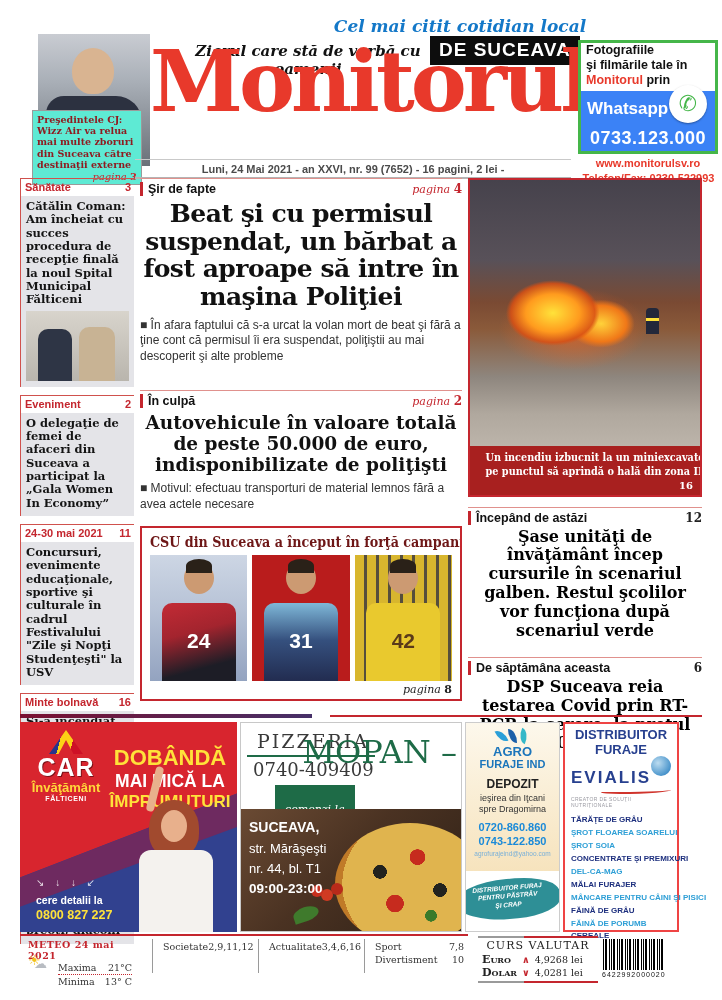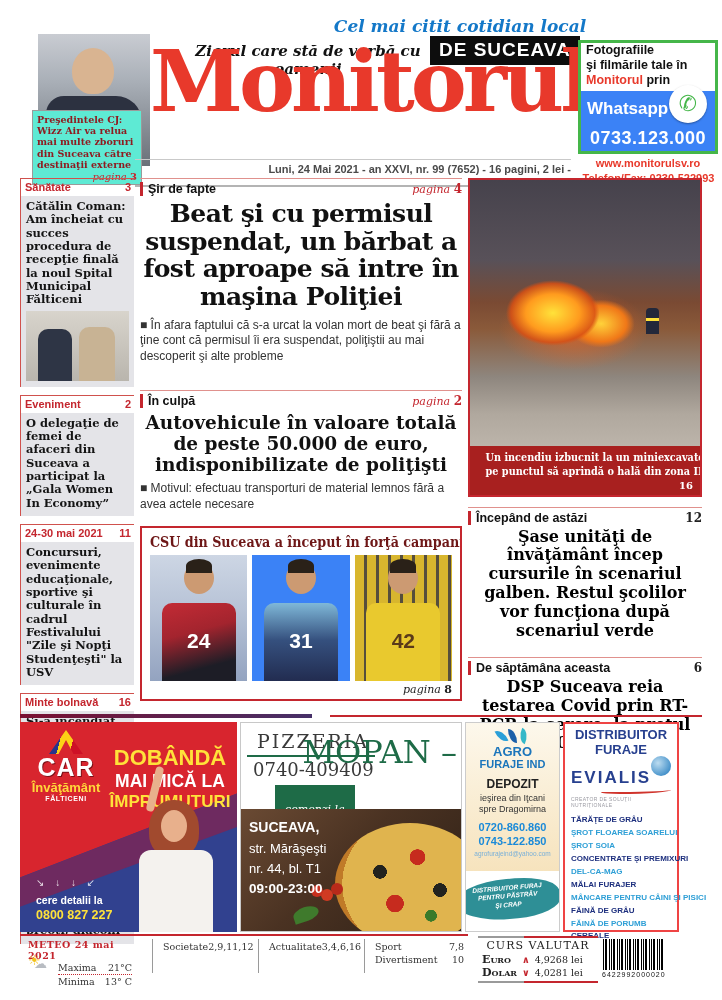--- a/index.html
+++ b/index.html
@@ -31,22 +31,22 @@
   .wa-brand { color:#e8392b; }
   .wa-green { position:absolute; left:0; right:0; bottom:0; height:60px; background:#3b82f6; }
   .wa-word { position:absolute; left:6px; top:8px; color:#fff; font-weight:bold; font-size:17px; }
   .wa-icon { position:absolute; right:8px; top:-6px; width:38px; height:38px; border-radius:50%;
              background:#fff; box-shadow:0 1px 2px rgba(0,0,0,.35); text-align:center; line-height:38px;
              color:#45b649; font-size:22px; }
   .wa-phone { position:absolute; left:0; right:0; bottom:2px; text-align:center; color:#fff;
              font-weight:bold; font-size:18px; letter-spacing:.5px;margin-top:8px; }
   .site-url { position:absolute; top:157px; left:578px; width:140px; text-align:center; color:#e8392b;
              font-weight:bold; font-size:11px; }
-  .dateline { position:absolute; top:159px; left:135px; width:436px; text-align:right; color:#4a4a4a;
-             font-weight:bold; font-size:11px; border-top:1px solid #c9c9c9; border-bottom:2px solid #b4b4b4; padding:3px 0 10px; }
+  .dateline { position:absolute; top:159px; left:135px; width:436px; text-align:center; color:#4a4a4a;
+             font-weight:bold; font-size:11px; border-top:1px solid #c9c9c9; border-bottom:2px solid #b4b4b4; padding:3px 0 2px; }
   .phonefax { position:absolute; top:172px; left:575px; width:147px; text-align:center; color:#e8392b;
              font-weight:bold; font-size:11px; }
 
   
   .content { position:absolute; top:178px; left:20px; width:682px; display:flex; gap:6px; }
   .col-side { width:114px; }
   .col-main { width:322px; }
   .col-right { width:234px; }
 
   
@@ -81,21 +81,21 @@
         white-space:nowrap; transform:scaleX(0.82); transform-origin:left center; width:125%; }
   .players { display:flex; gap:5px; margin-top:4px; }
   .player { flex:1; height:126px; position:relative; overflow:hidden; }
   .head { position:absolute; top:7px; left:50%; transform:translateX(-50%); width:30px; height:32px;
           border-radius:50%; background:#cc9a72; }
   .head::before { content:""; position:absolute; top:-3px; left:2px; right:2px; height:14px;
           border-radius:50% 50% 0 0; background:#2a2118; }
   .jersey { position:absolute; bottom:0; left:12%; width:76%; height:62%; border-radius:10px 10px 0 0; }
   .pl1 { background:linear-gradient(180deg,#cdd6e4 0%,#b6c2d6 45%,#93a3c0 100%); }
   .pl1 .jersey { background:linear-gradient(165deg,#c32b35 0%,#a3242e 38%,#1d1d26 78%); }
-  .pl2 { background:#3b82f6; }
+  .pl2 { background:#b91c1c; }
   .pl2 .jersey { background:linear-gradient(180deg,#7fb8d8 0%,#35507e 48%,#222c50 100%); }
   .pl3 { background:repeating-linear-gradient(90deg,#d8b62e 0 9px,#564e3c 9px 12px); }
   .pl3 .jersey { background:#e9c92e; }
   .jnum { position:absolute; bottom:28px; left:0; right:0; text-align:center; font-weight:bold; font-size:21px; color:#fff; }
   .pl3 .jnum { color:#5a3a1a; }
   .sports-pg { text-align:right; font-family:"DejaVu Serif",serif; font-size:11px; color:#222; padding:2px 0 1px; }
 
   
   .fire-box { border:2px solid #c4262e; }
   .fire-photo { height:266px; position:relative; background:

